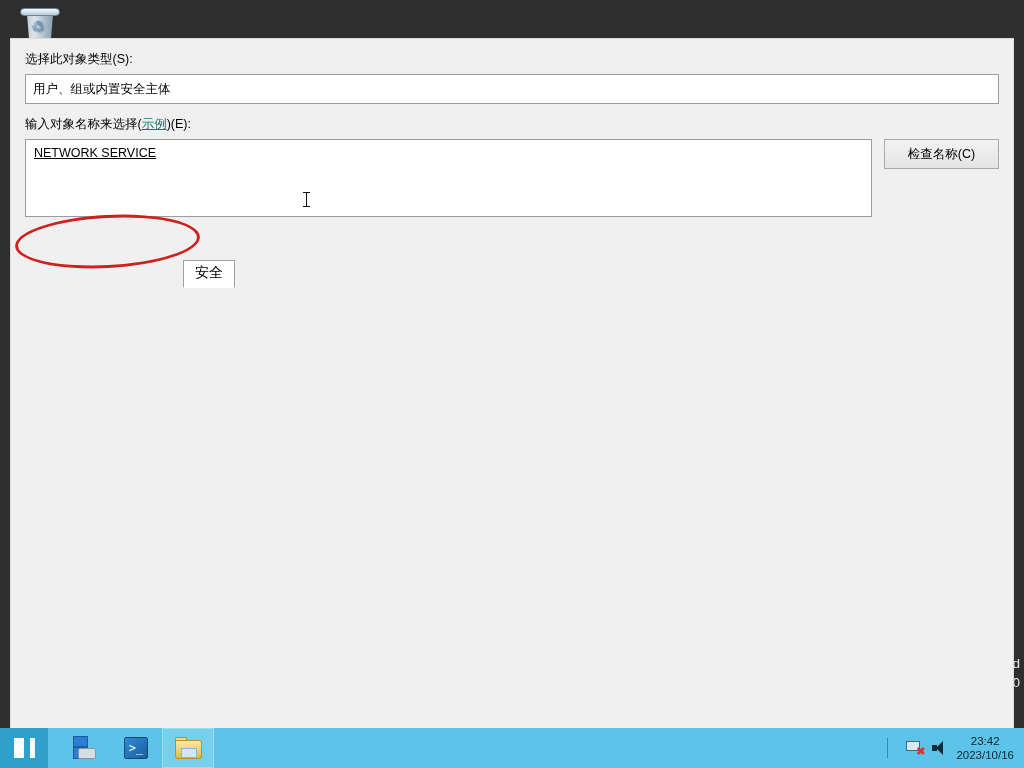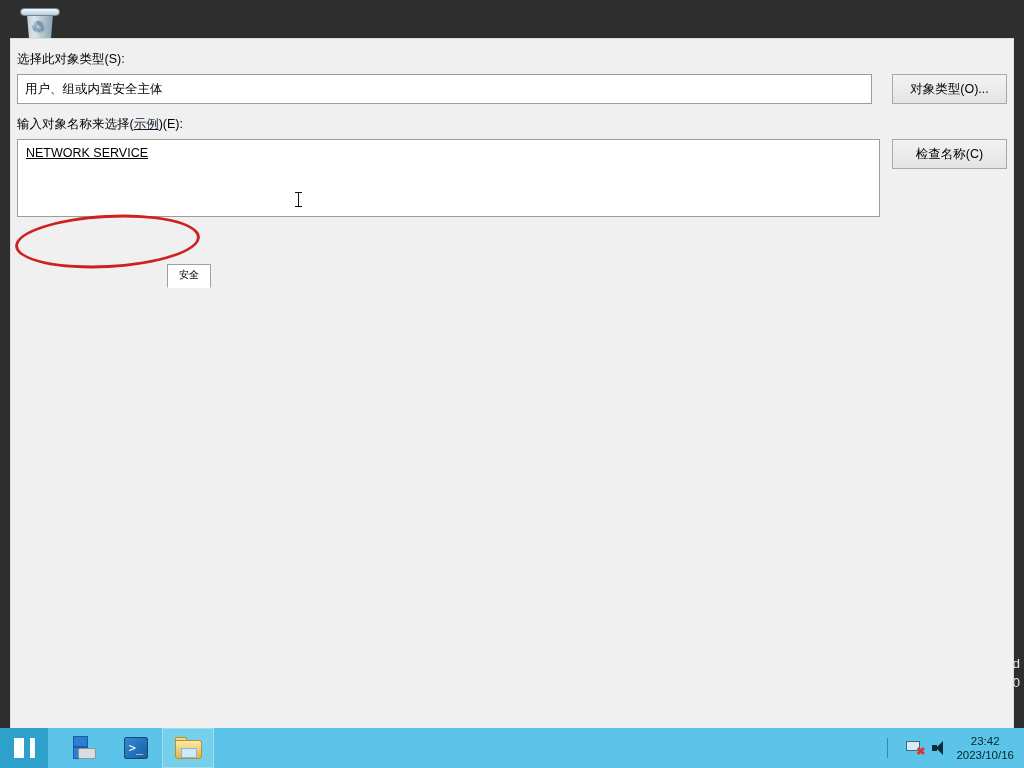--- a/index.html
+++ b/index.html
@@ -238,21 +238,21 @@
     font-size: 14px;
   }
   .tabstrip {
     display:flex; align-items:flex-end; height: 25px;
     padding: 0 8px;
     border-bottom:1px solid #a0a0a0;
     background:#f0f0f0;
   }
   .ptab {
     padding: 3px 11px 4px 11px;
-    font-size:10px;
+    font-size:14px;
     background:#e9e9e9;
     border:1px solid #a0a0a0;
     border-bottom:none;
     margin-right:2px;
     position:relative; top:1px;
   }
   .ptab.active { background:#fff; border-bottom:1px solid #fff; padding-bottom:5px; top:1px; z-index:2; }
 
   .pcontent { background:#fff; padding: 12px 16px; }
   .lbl { font-size:12.5px; color:#000; }
@@ -347,31 +347,31 @@
     color:#000; font-size:14px;
   }
   .closebtn {
     width:33px; height:25px; background:#bf5652; color:#fff;
     display:flex; align-items:center; justify-content:center;
     font-size:14px; font-weight:bold; margin-right:5px;
   }
   .sel-body {
     position:absolute; left:10px; right:10px; top:38px; bottom:10px;
     background:#f0f0f0; border:1px solid #dcdcdc;
-    padding: 12px 6px;
+    padding: 12px 14px;
   }
   .fld {
     height: 30px; background:#fff; border:1px solid #9c9c9c;
     display:flex; align-items:center; padding:0 7px; font-size:12.5px;
   }
   .areabox {
     background:#fff; border:1px solid #9c9c9c; padding: 6px 8px;
     font-size:12.5px; position:relative;
   }
-  .link { color:#0f172a; text-decoration:underline; }
+  .link { color:#0f766e; text-decoration:underline; }
   .resolved { text-decoration: underline; }
 
   .red-ellipse {
     position:absolute;
     border: 3px solid #cf2020;
     border-radius: 50%;
     pointer-events:none;
   }
   .caret-i {
     position:absolute; width:1px; height:15px; background:#111;
@@ -749,21 +749,20 @@
   <div class="sel-title">
     <span class="title-center" style="padding-left:33px;">选择用户、计算机、服务帐户或组</span>
     <span class="closebtn">x</span>
   </div>
 
   <div class="sel-body">
 
     <div class="lbl" style="margin-bottom:6px;">选择此对象类型(S):</div>
     <div style="display:flex; gap:20px;">
       <div class="fld" style="flex:1;">用户、组或内置安全主体</div>
-      <div class="btn" style="width:115px;height:30px;">对象类型(O)...</div>
     </div>
 
 
     <div class="lbl" style="margin:12px 0 6px 0;">
       <span>输入对象名称来选择(</span><span class="link">示例</span><span>)(E):</span>
     </div>
     <div style="display:flex; gap:12px;">
       <div class="areabox" style="flex:1; height:78px;">
         <span class="resolved">NETWORK SERVICE</span>
         <span class="caret-i" style="left:280px; top:52px;"></span>

